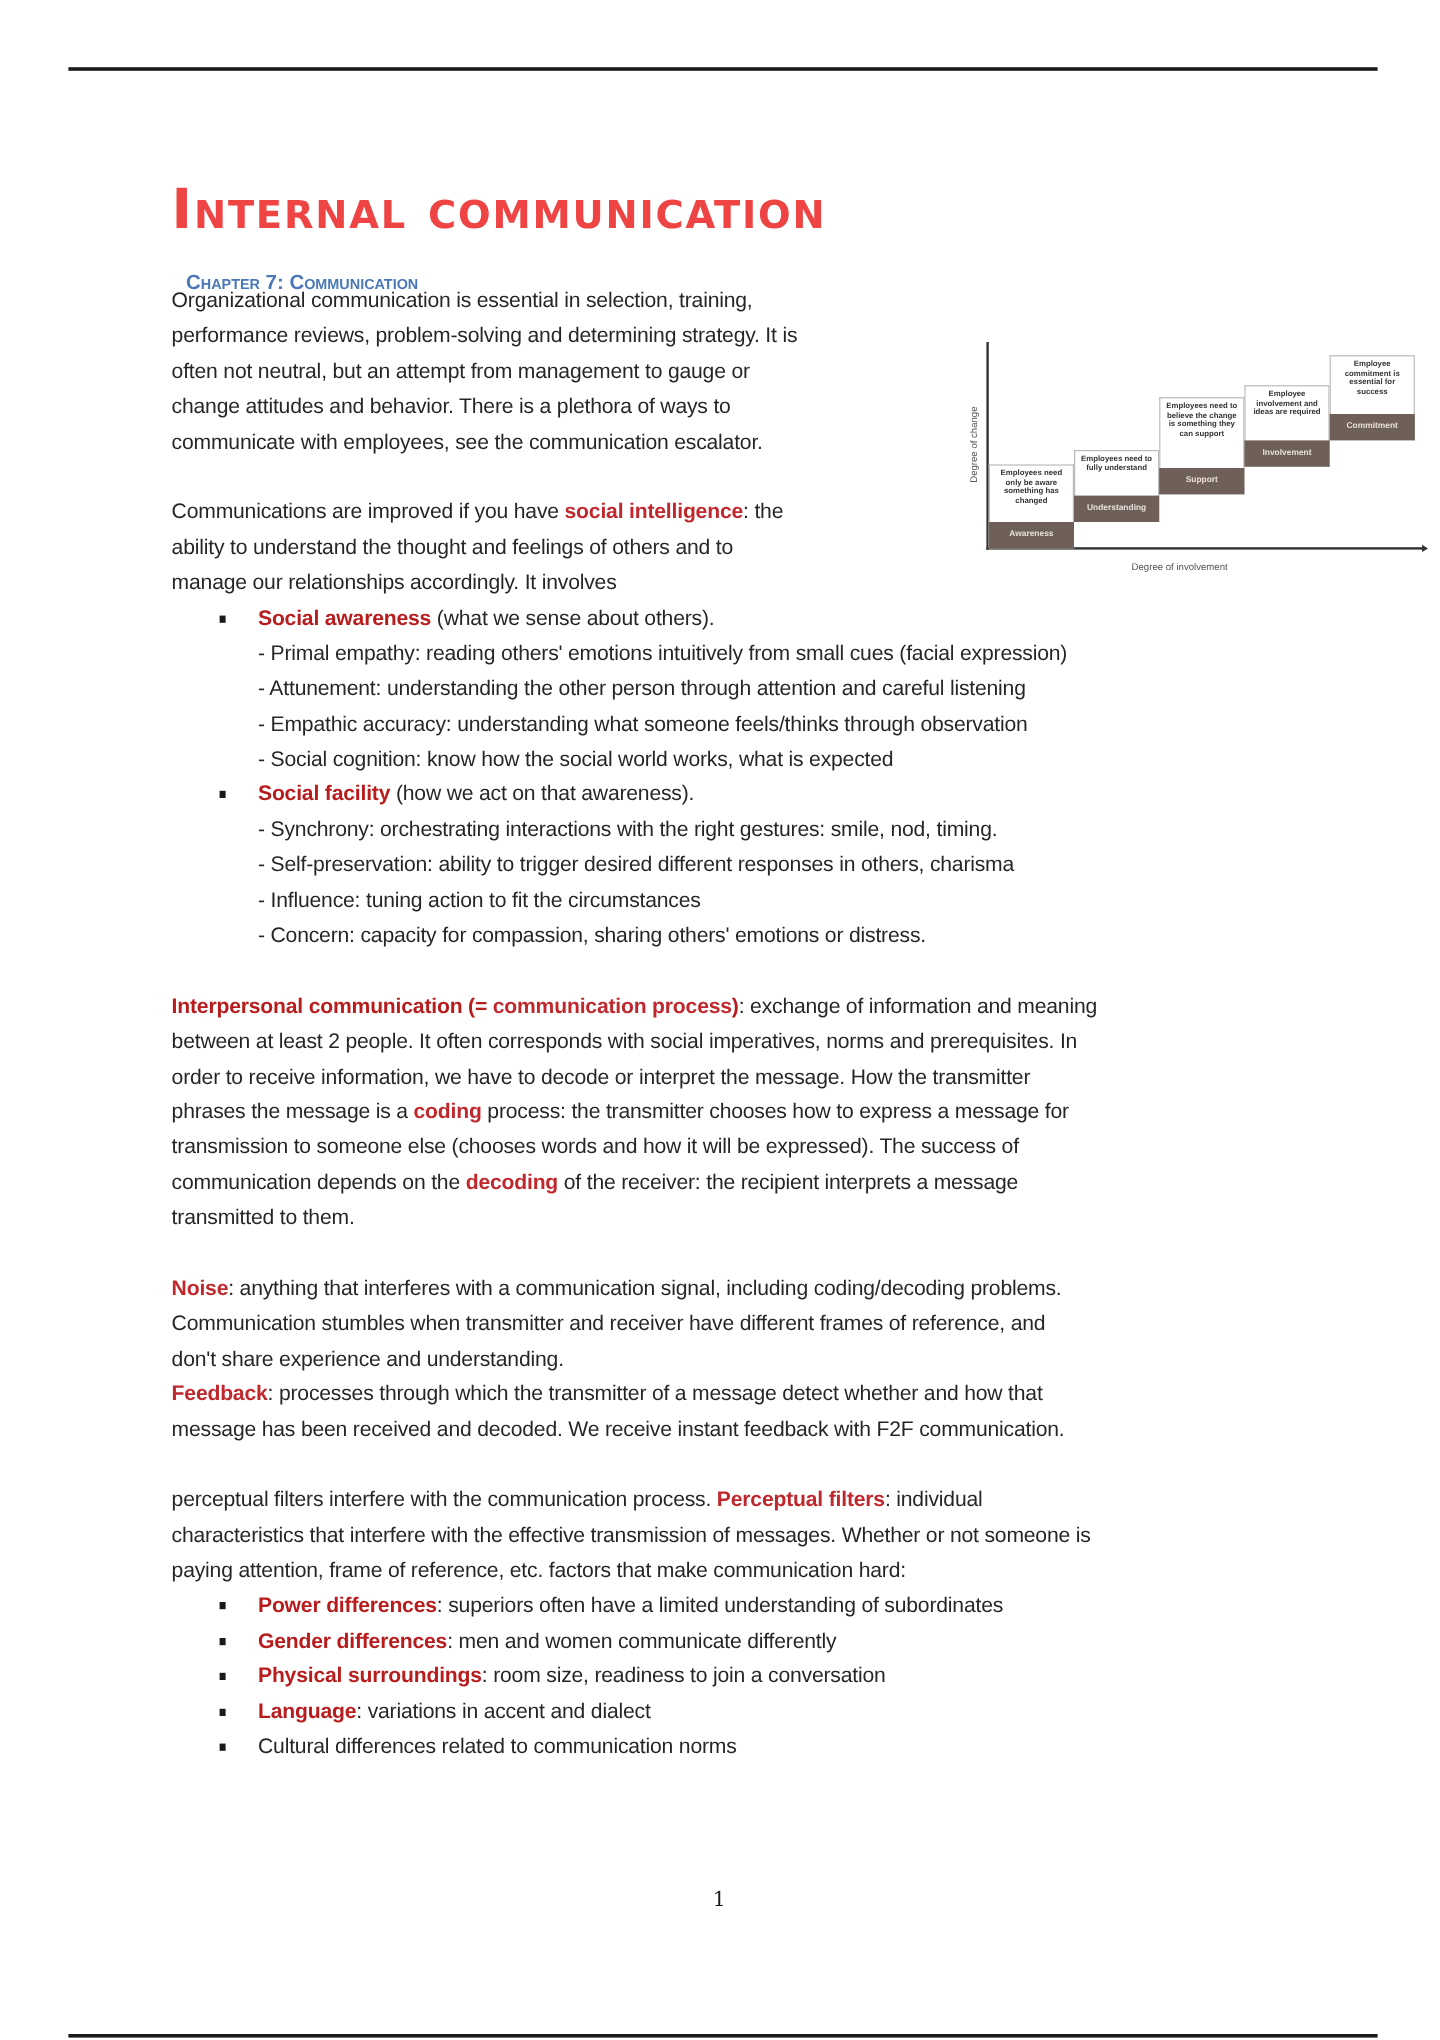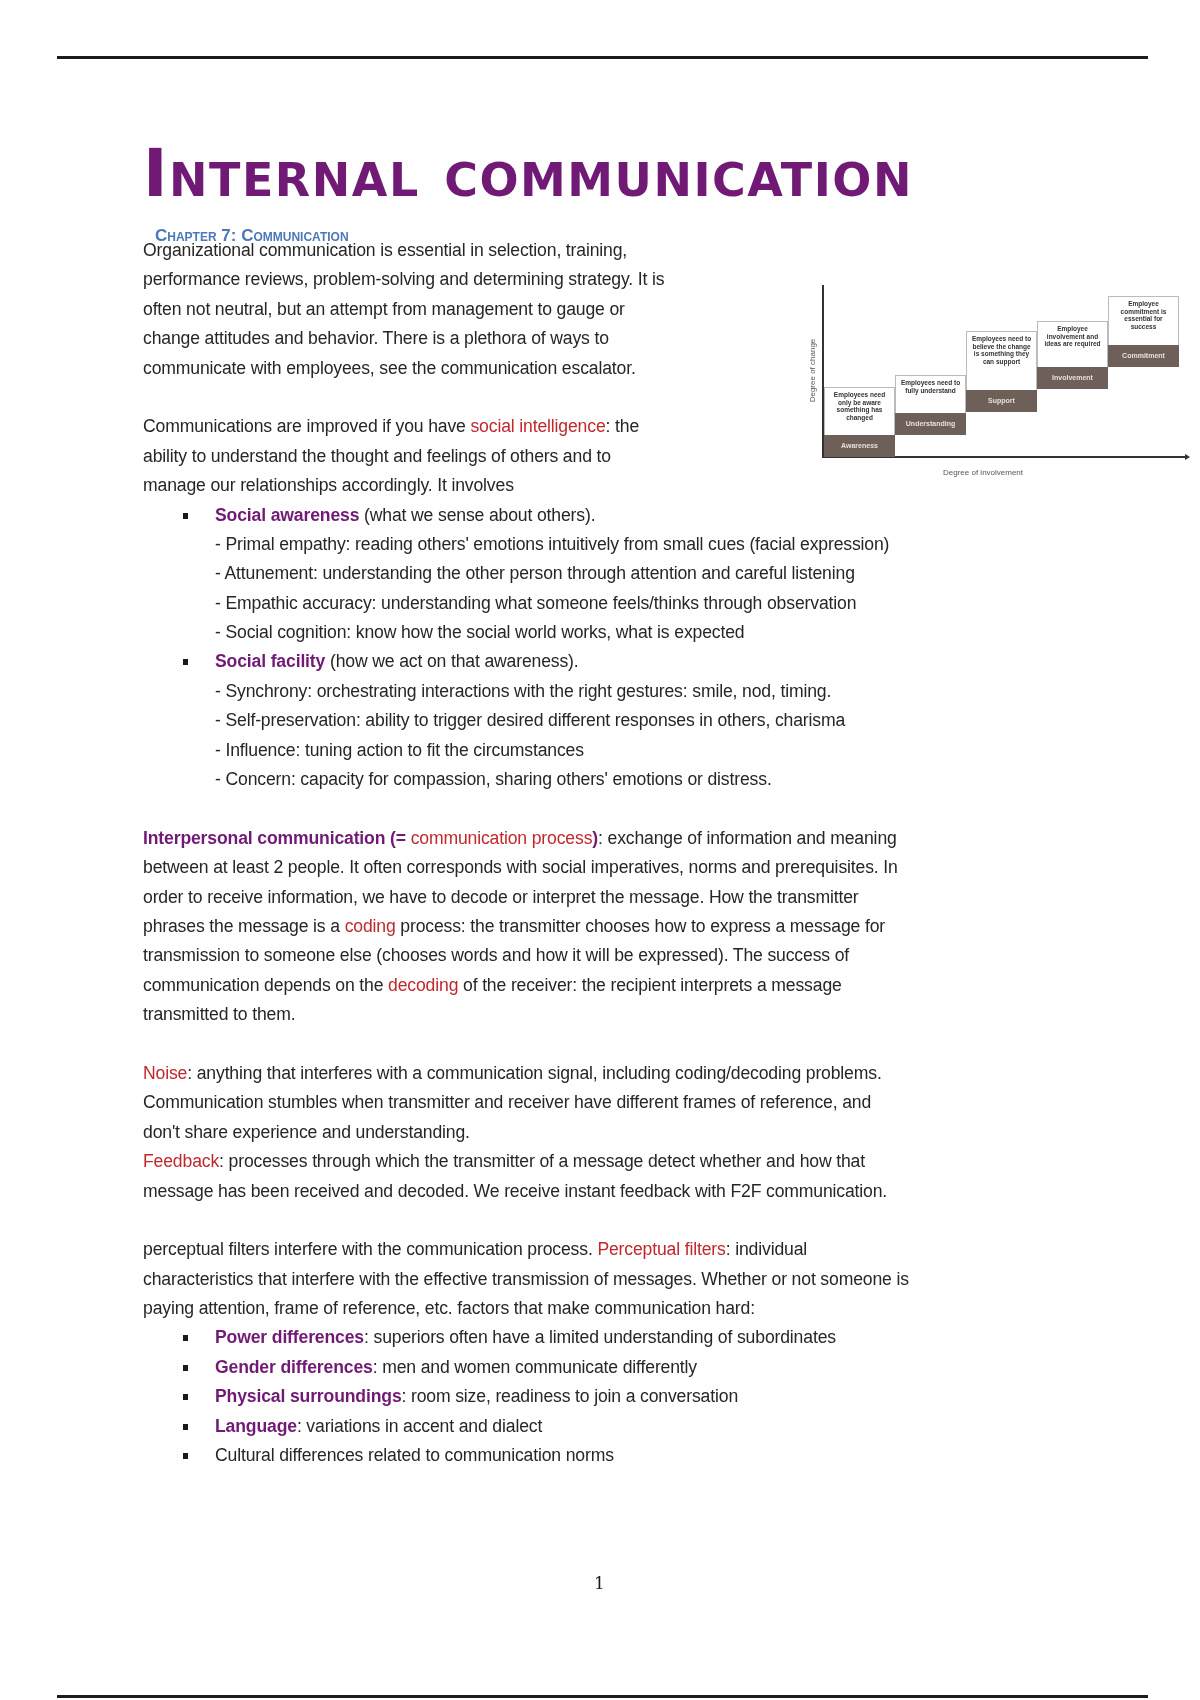--- a/index.html
+++ b/index.html
@@ -2,31 +2,31 @@
 <html><head>
 <meta charset="utf-8">
 <style>
   html, body { margin: 0; padding: 0; background: #ffffff; }
   body { width: 1200px; height: 1700px; position: relative; overflow: hidden;
          font-family: "Liberation Sans", sans-serif; color: #262626; }
   .rule { position: absolute; left: 57px; width: 1091px; height: 3px; background: #1c1c1c; }
   .rule.top { top: 56px; }
   .rule.bottom { top: 1695px; }
   .title { position: absolute; left: 143px; top: 146px; margin: 0;
-           font-family: "DejaVu Sans", sans-serif; font-weight: bold; font-size: 66px;
-           line-height: 56px; color: #701a75; font-variant: small-caps; letter-spacing: 1.5px; white-space: nowrap; }
+           font-family: "DejaVu Sans", sans-serif; font-weight: bold; font-size: 46px;
+           line-height: 56px; color: #ef4444; font-variant: small-caps; letter-spacing: 1.5px; white-space: nowrap; }
   .subtitle { position: absolute; left: 143px; top: 213px; margin: 12px;
               font-family: "Liberation Sans", sans-serif; font-size: 17px; line-height: 22px;
               color: #4a78b8; font-variant: small-caps; white-space: nowrap; }
   .body { position: absolute; left: 143px; top: 236px; width: 930px;
           font-size: 17.6px; line-height: 29.4px; letter-spacing: -0.15px; }
   .line { height: 29.4px; white-space: nowrap; }
   .blank { height: 29.4px; }
-  .red { color: #c0282d; font-weight: normal; }
-  .b { font-weight: bold; color: #701a75; }
+  .red { color: #c0282d; font-weight: bold; }
+  .b { font-weight: bold; color: #b91c1c; }
   .bullet { position: relative; padding-left: 72px; }
   .bullet .sq { position: absolute; left: 40px; top: 12px; width: 5px; height: 6px; background: #1a1a1a; }
   .sub { padding-left: 72px; }
   .pageno { position: absolute; left: 594px; top: 1573px; font-family: "DejaVu Serif", serif;
             font-size: 17px; color: #1a1a1a; }
   
   .chart { position: absolute; left: 795px; top: 280px; width: 400px; height: 205px; }
   .chart .yaxis { position: absolute; left: 27px; top: 5px; width: 2px; height: 173px; background: #333; }
   .chart .xaxis { position: absolute; left: 27px; top: 176px; width: 366px; height: 2px; background: #333; }
   .chart .xarrow { position: absolute; left: 390px; top: 174px; width: 0; height: 0;

